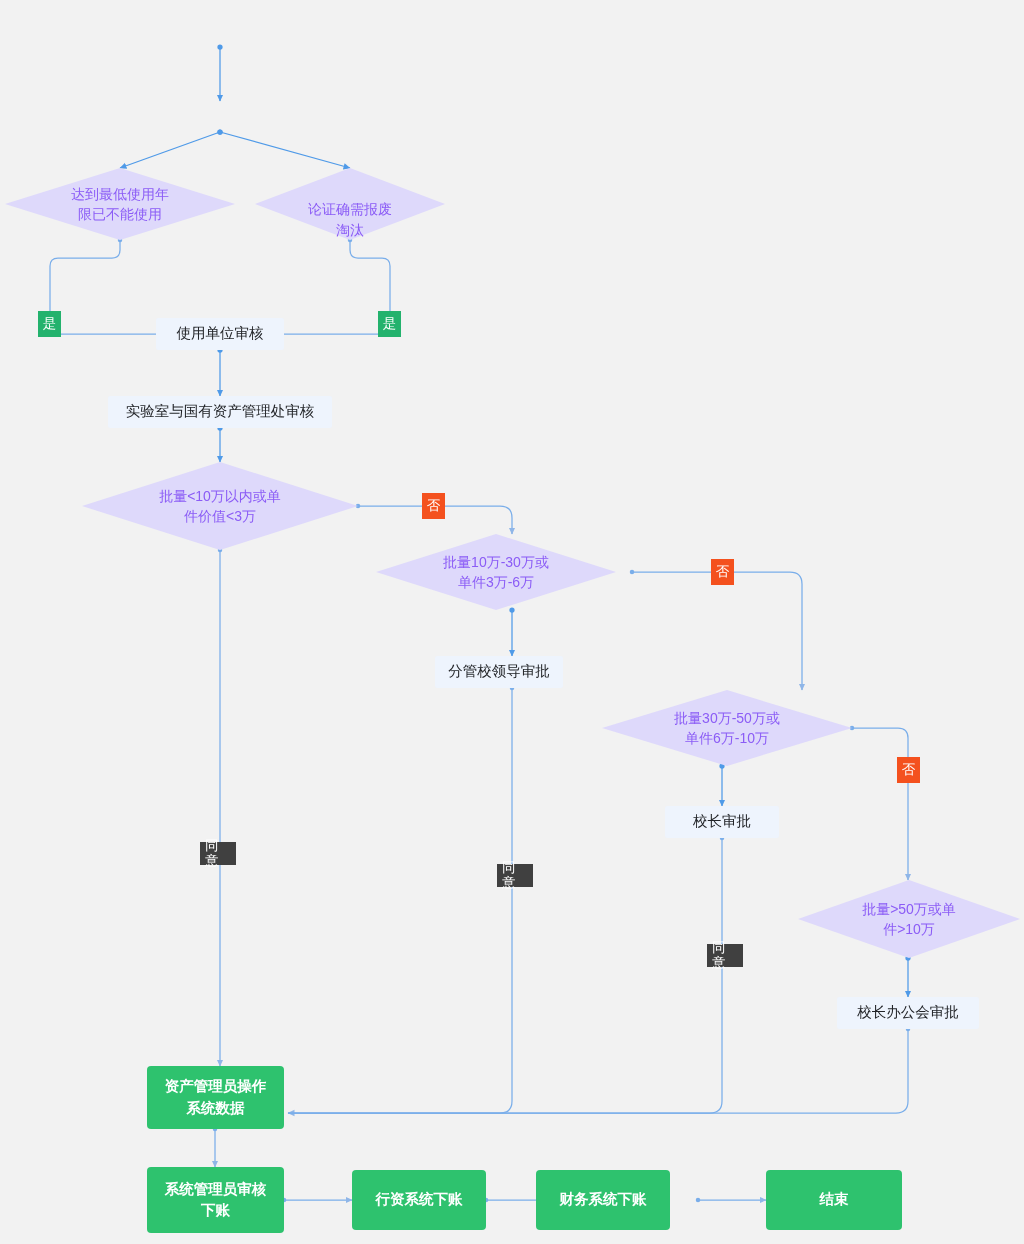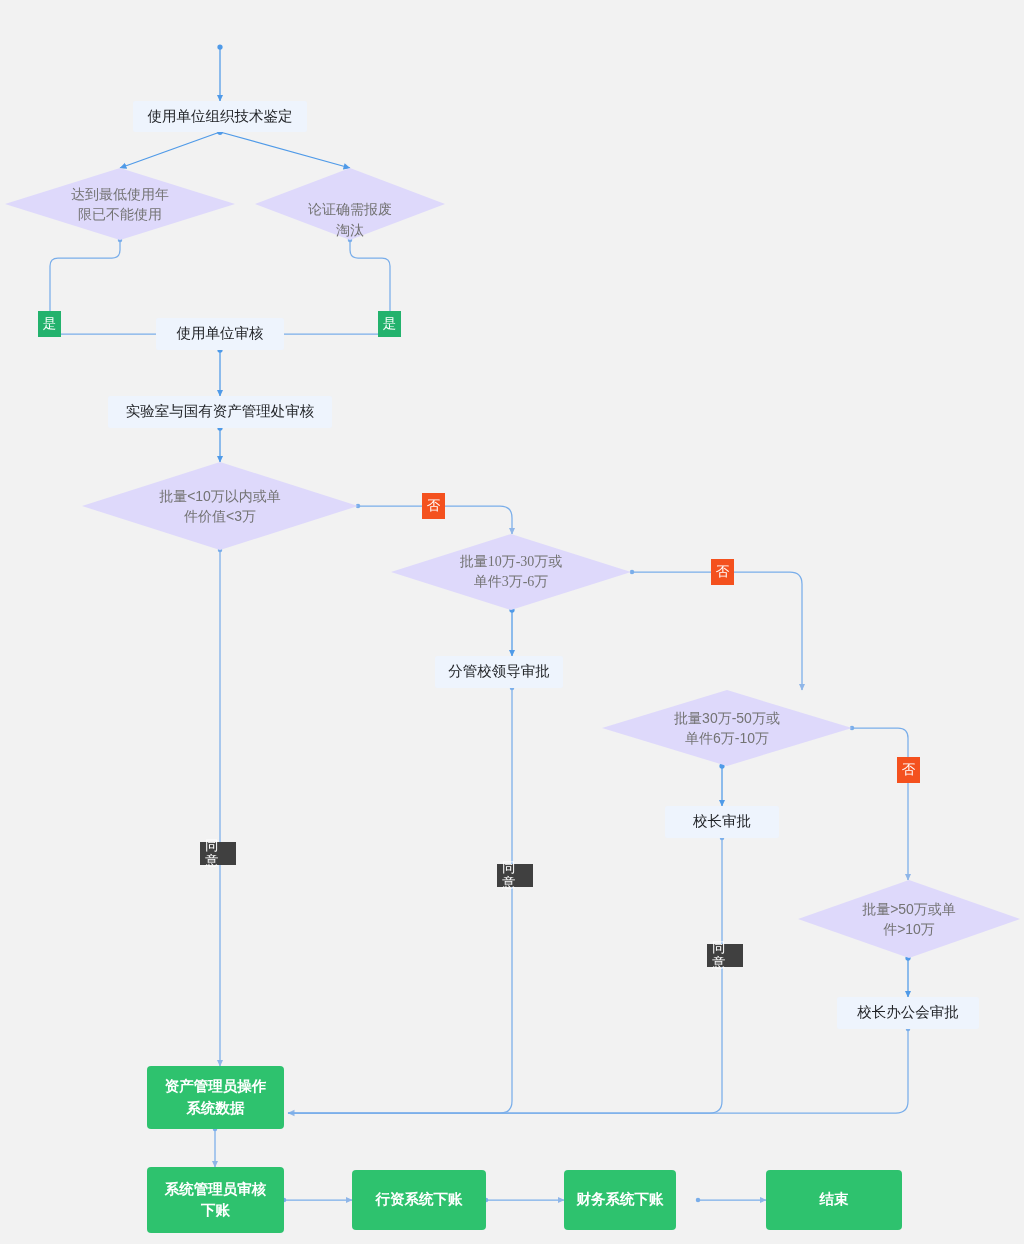--- a/index.html
+++ b/index.html
@@ -42,21 +42,21 @@
   
   .n-proc {
     background: #eef4fd;
     color: #222428;
     font-size: 14.5px;
     border-radius: 2px;
   }
   
   .n-dec {
     background: transparent;
-    color: #737373;
+    color: #8b5cf6;
     font-size: 14px;
   }
   .n-dec .dia {
     position: absolute;
     left: 0; top: 0;
     width: 100%; height: 100%;
     background: #ded9fb;
     clip-path: polygon(50% 0%, 100% 50%, 50% 100%, 0% 50%);
     z-index: 0;
   }
@@ -148,23 +148,20 @@
 
       <path d="M215,1129 L215,1167" marker-start="url(#dotPale)" marker-end="url(#arrPale)"></path>
 
       <path d="M284,1200 L352,1200" marker-start="url(#dotPale)" marker-end="url(#arrPale)"></path>
       <path d="M486,1200 L564,1200" marker-start="url(#dotPale)" marker-end="url(#arrPale)"></path>
       <path d="M698,1200 L766,1200" marker-start="url(#dotPale)" marker-end="url(#arrPale)"></path>
     </g>
   </svg>
 
 
-  <div class="node n-proc" style="left:133px; top:101px; width:174px; height:31px;">
-    <span>使用单位组织技术鉴定</span>
-  </div>
 
   <div class="node n-dec" style="left:5px; top:168px; width:230px; height:72px;">
     <span class="dia"></span>
     <span class="dtxt">达到最低使用年
 限已不能使用</span>
   </div>
 
   <div class="node n-dec" style="left:255px; top:168px; width:190px; height:72px;align-items:flex-end;">
     <span class="dia"></span>
     <span class="dtxt">论证确需报废
@@ -178,21 +175,21 @@
   <div class="node n-proc" style="left:108px; top:396px; width:224px; height:32px;">
     <span>实验室与国有资产管理处审核</span>
   </div>
 
   <div class="node n-dec" style="left:82px; top:462px; width:276px; height:88px;">
     <span class="dia"></span>
     <span class="dtxt">批量&lt;10万以内或单
 件价值&lt;3万</span>
   </div>
 
-  <div class="node n-dec" style="left:391px; top:534px; width:240px; height:76px;font-family:Liberation Serif, serif;">
+  <div class="node n-dec" style="left:376px; top:534px; width:240px; height:76px;">
     <span class="dia"></span>
     <span class="dtxt">批量10万-30万或
 单件3万-6万</span>
   </div>
 
   <div class="node n-proc" style="left:435px; top:656px; width:128px; height:32px;">
     <span>分管校领导审批</span>
   </div>
 
   <div class="node n-dec" style="left:602px; top:690px; width:250px; height:76px;">
@@ -222,21 +219,21 @@
 
   <div class="node n-green" style="left:147px; top:1167px; width:137px; height:66px;">
     <span>系统管理员审核
 下账</span>
   </div>
 
   <div class="node n-green" style="left:352px; top:1170px; width:134px; height:60px;">
     <span>行资系统下账</span>
   </div>
 
-  <div class="node n-green" style="left:564px; top:1170px; width:112px; height:60px;">
+  <div class="node n-green" style="left:536px; top:1170px; width:134px; height:60px;">
     <span>财务系统下账</span>
   </div>
 
   <div class="node n-green" style="left:766px; top:1170px; width:136px; height:60px;align-items:center;">
     <span>结束</span>
   </div>
 
   <div class="elabel yes" style="left:38px; top:311px; width:23px; height:26px;">
     <span>是</span>
   </div>

